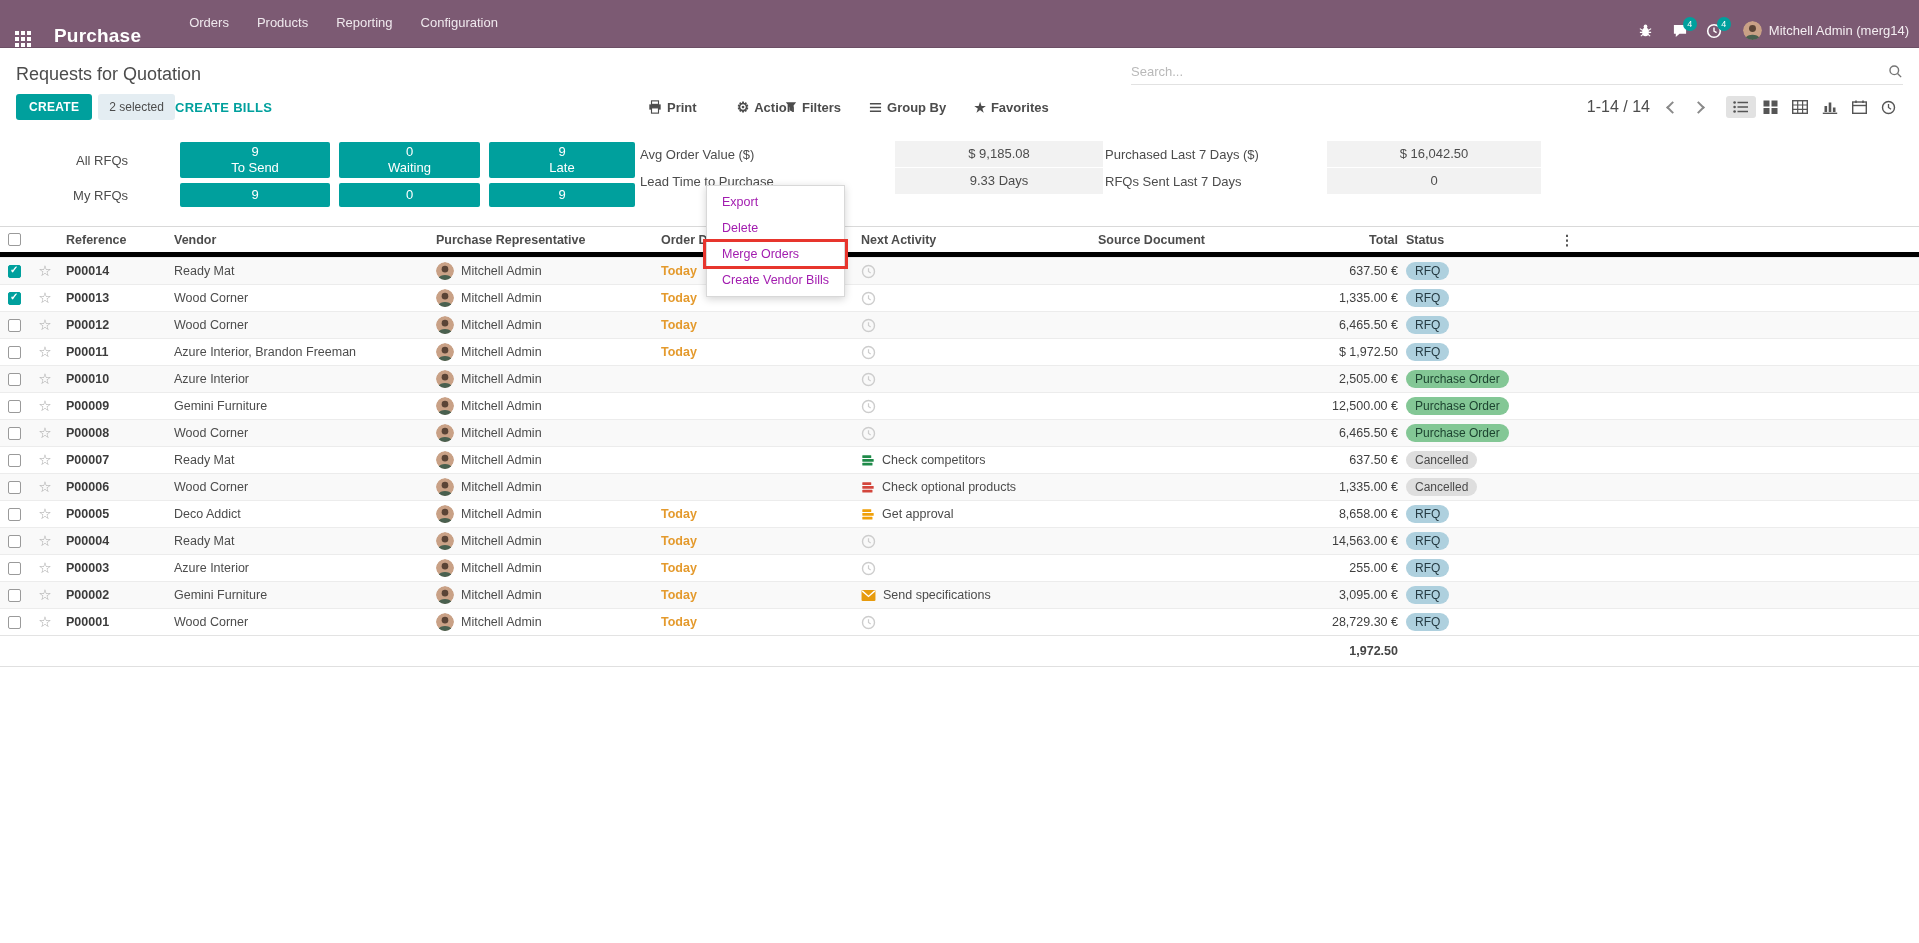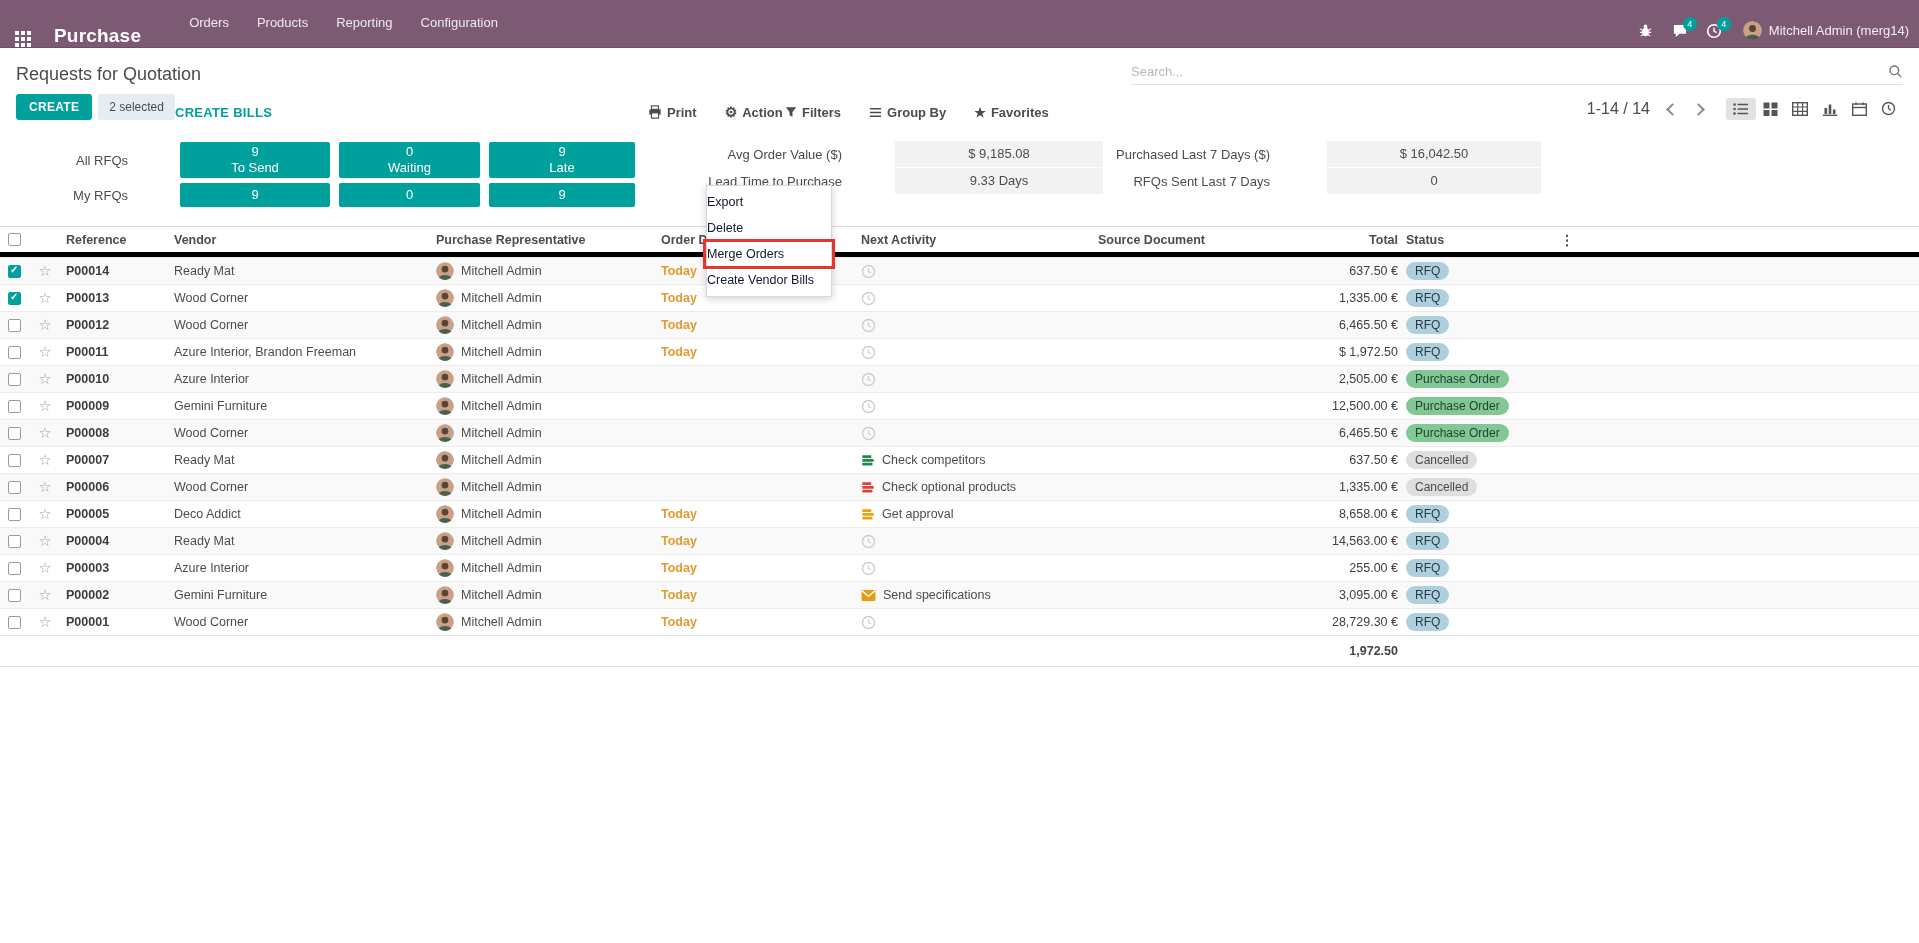--- a/index.html
+++ b/index.html
@@ -18,57 +18,57 @@
   .user-zone{display:flex;align-items:center;gap:7px;margin-left:10px;cursor:pointer}
   .avatar{width:19px;height:19px;border-radius:50%;overflow:hidden;display:inline-block;flex:none}
   .avatar svg{display:block;width:100%;height:100%}
   .user-name{font-size:13px;color:#f4eef2}
   
   .cp-row1{display:flex;align-items:flex-end;padding:10px 16px 0}
   .page-title{font-size:18px;color:#4c4c4c;font-weight:400;flex:none}
   .search-wrap{margin-left:auto;width:772px;border-bottom:1px solid #e2e2e2;display:flex;align-items:center;height:27px}
   .search-input{flex:1;border:0;outline:none;font-size:13px;color:#666;background:transparent}
   .search-input::placeholder{color:#b9b9b9}
-  .cp-row2{display:flex;align-items:flex-end;padding:9px 16px 6px;position:relative}
+  .cp-row2{display:flex;align-items:center;padding:9px 16px 6px;position:relative}
   .btn-create{background:#00a09d;color:#fff;font-size:12px;font-weight:700;border:0;padding:6px 13px;border-radius:3px;cursor:pointer;letter-spacing:.3px}
   .btn-selected{background:#e4edf2;color:#4c4c4c;font-size:12px;padding:6px 11px;border-radius:3px;margin-left:6px;cursor:default}
   .btn-create-bills{background:none;border:0;color:#00a09d;font-size:13px;font-weight:700;margin-left:0;cursor:pointer;letter-spacing:.3px}
-  .toolbar{position:absolute;left:648px;display:flex;align-items:center;gap:28px;font-size:13px;color:#4c4c4c}
+  .toolbar{position:absolute;left:648px;display:flex;align-items:center;gap:40px;font-size:13px;color:#4c4c4c}
   .tb-btn{display:flex;align-items:center;gap:5px;cursor:pointer;font-weight:700}
   .tb-btn svg{flex:none}
   .searchbar-facets{position:absolute;left:785px;display:flex;gap:28px;font-size:13px;font-weight:700;color:#4c4c4c}
   .pager-zone{margin-left:auto;display:flex;align-items:center;gap:4px}
   .pager-text{font-size:16px;color:#4c4c4c;margin-right:6px}
   .chev{width:22px;height:22px;position:relative;cursor:pointer}
   .chev::after{content:"";position:absolute;top:7px;left:8px;width:7px;height:7px;border-left:2px solid #8a8a8a;border-bottom:2px solid #8a8a8a}
   .chev.left::after{transform:rotate(45deg)}
   .chev.right::after{transform:rotate(-135deg)}
   .views{display:flex;align-items:center;margin-left:14px}
   .view-btn{padding:4px 7px;border-radius:3px;cursor:pointer;display:flex;align-items:center}
   .view-btn.active{background:#e2e2e2}
   
   .dropdown{position:absolute;top:100px;left:706px;min-width:126px;background:#fff;border:1px solid #d8d8d8;box-shadow:0 2px 8px rgba(0,0,0,.18);z-index:60;padding:3px 0}
-  .dd-item{font-size:12.5px;color:#0f172a;padding:6px 0;cursor:pointer;white-space:nowrap;position:relative}
+  .dd-item{font-size:12.5px;color:#a21caf;padding:6px 15px;cursor:pointer;white-space:nowrap;position:relative}
   .dd-item.hl::after{content:"";position:absolute;inset:-2px -4px;border:3px solid #e7352d;pointer-events:none}
   
   .dashboard{position:relative;height:100px}
   .dash-left{position:absolute;left:0;top:16px}
   .dash-row{display:flex;align-items:stretch;margin-bottom:5px}
   .dash-label{width:128px;text-align:right;font-size:13px;color:#4c4c4c;align-self:center}
   .tiles{display:flex;gap:9px;margin-left:52px}
   .tile{background:#00a09d;color:#fff;border:0;border-radius:2px;cursor:pointer;font-size:13px;text-align:center;display:flex;flex-direction:column;justify-content:center;line-height:16px}
   .row1 .tile{height:36px}
   .row2 .tile{height:24px}
   .tile .t-count{font-weight:400}
   .t1{width:150px}.t2{width:141px}.t3{width:146px}
   .kpi-col{position:absolute;top:15px}
   .kpi-mid{left:640px}
   .kpi-right{left:1105px}
   .kpi-row{display:flex;align-items:center;margin-bottom:1px}
-  .kpi-label{text-align:right;font-size:13px;color:#4c4c4c}
+  .kpi-label{text-align:left;font-size:13px;color:#4c4c4c}
   .kpi-mid .kpi-label{width:202px}
   .kpi-right .kpi-label{width:165px}
   .kpi-value{background:#f2f2f2;height:26px;line-height:26px;text-align:center;font-size:13px;color:#4c4c4c;cursor:pointer}
   .kpi-mid .kpi-value{width:208px;margin-left:53px}
   .kpi-right .kpi-value{width:214px;margin-left:57px}
   
   .table{--cols:28px 34px 108px 262px 225px 200px 237px 190px 118px 150px 30px 1fr;width:100%}
   .grid-row{display:grid;grid-template-columns:var(--cols);align-items:center}
   .thead{height:31px;border-top:1px solid #d9d9d9;border-bottom:5px solid #000000;background:#fff;font-weight:700;font-size:12.5px;color:#4c4c4c}
   .th{padding:0 4px;white-space:nowrap;cursor:pointer}

